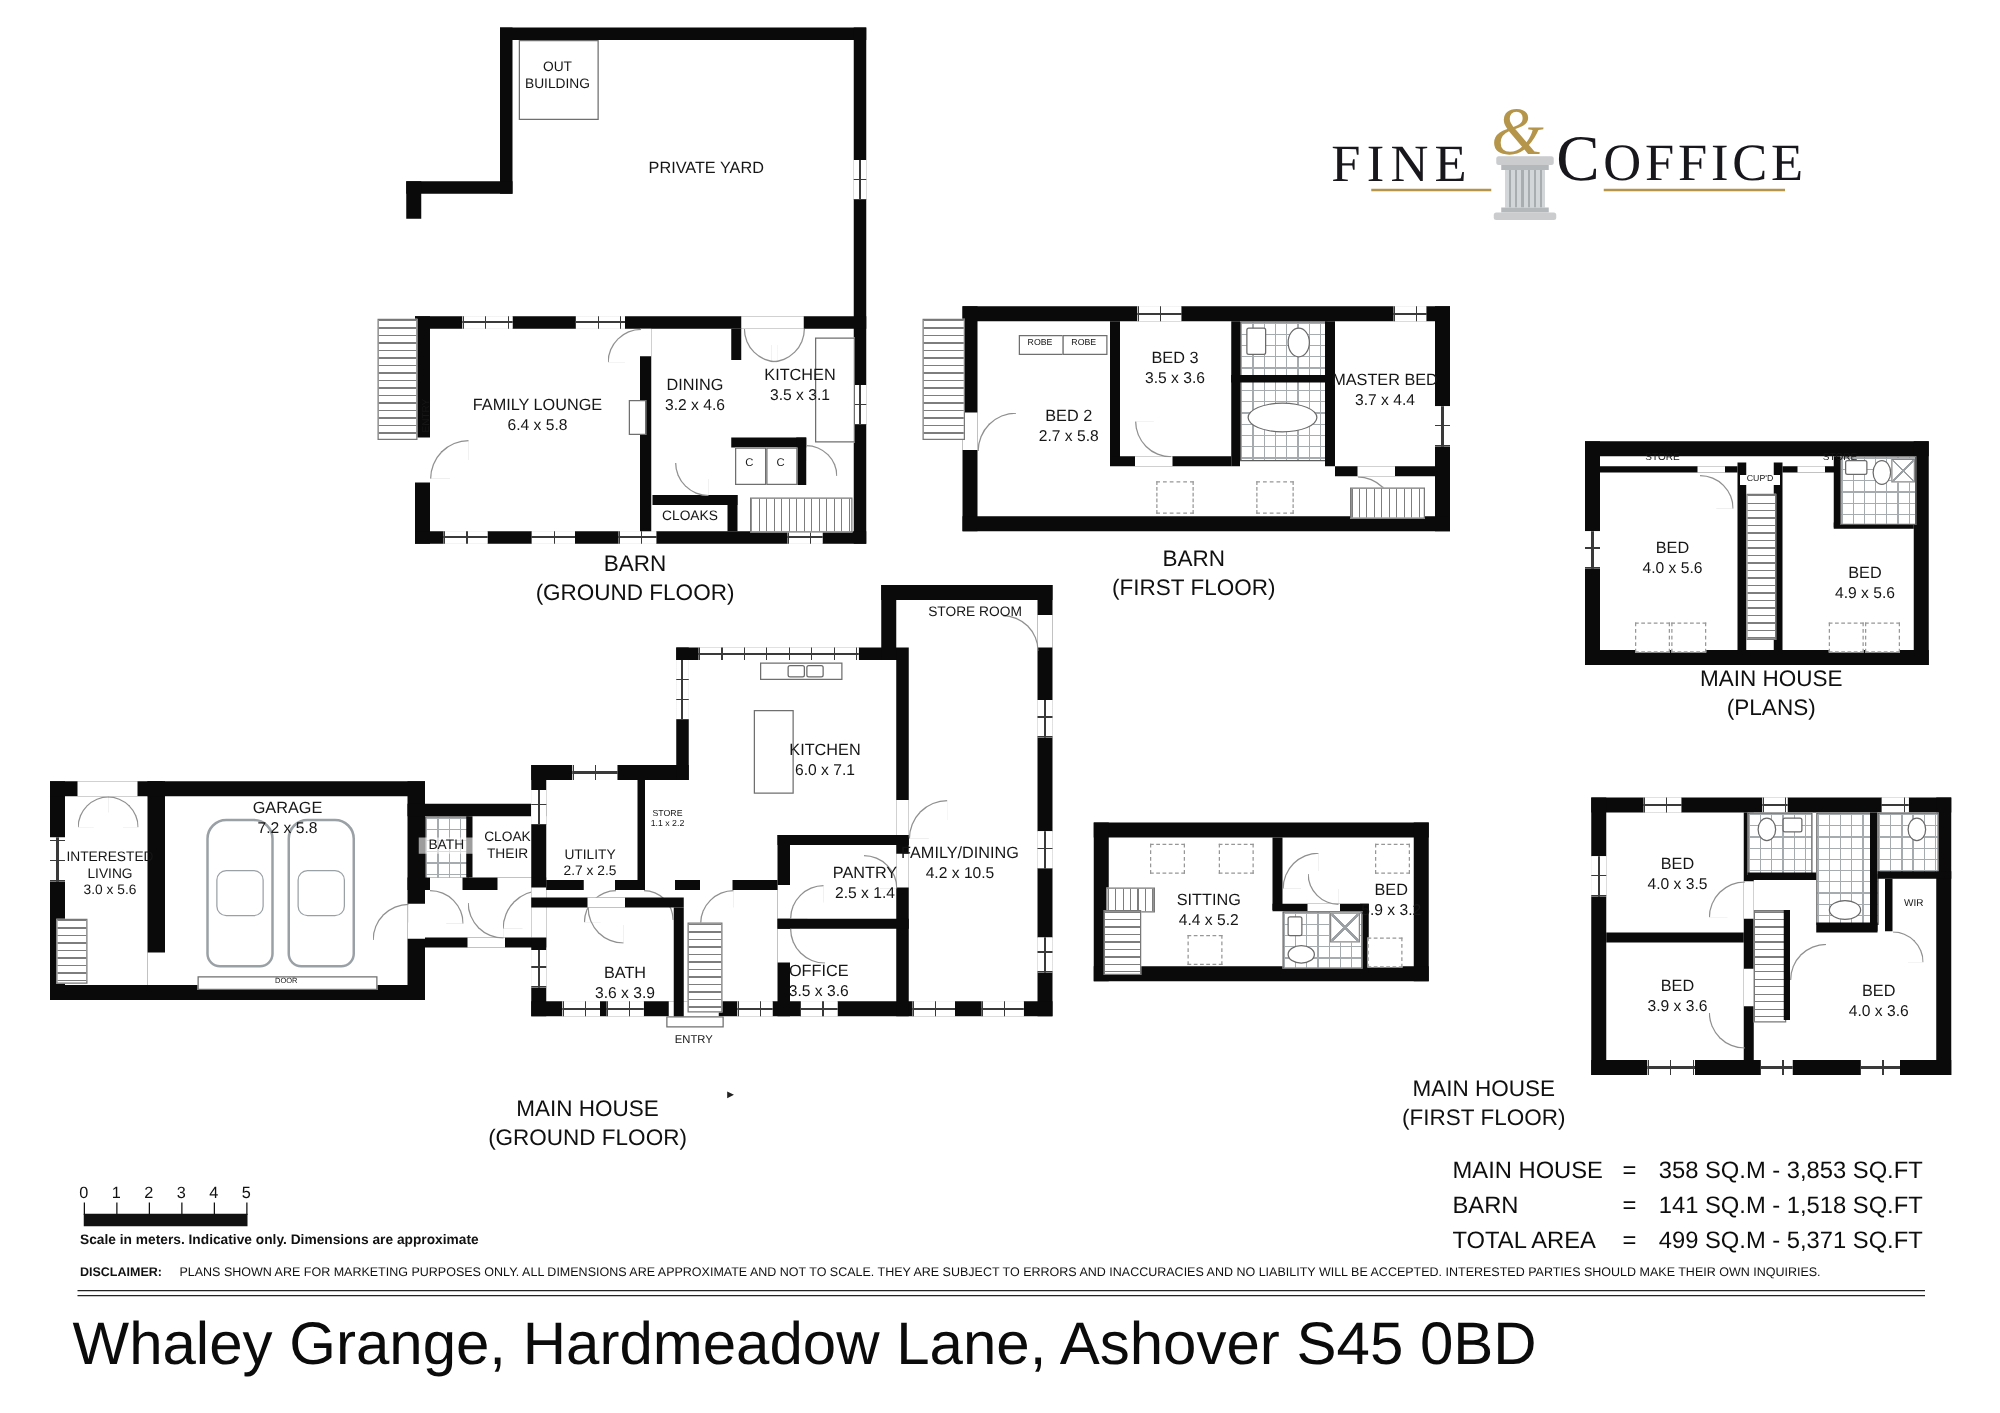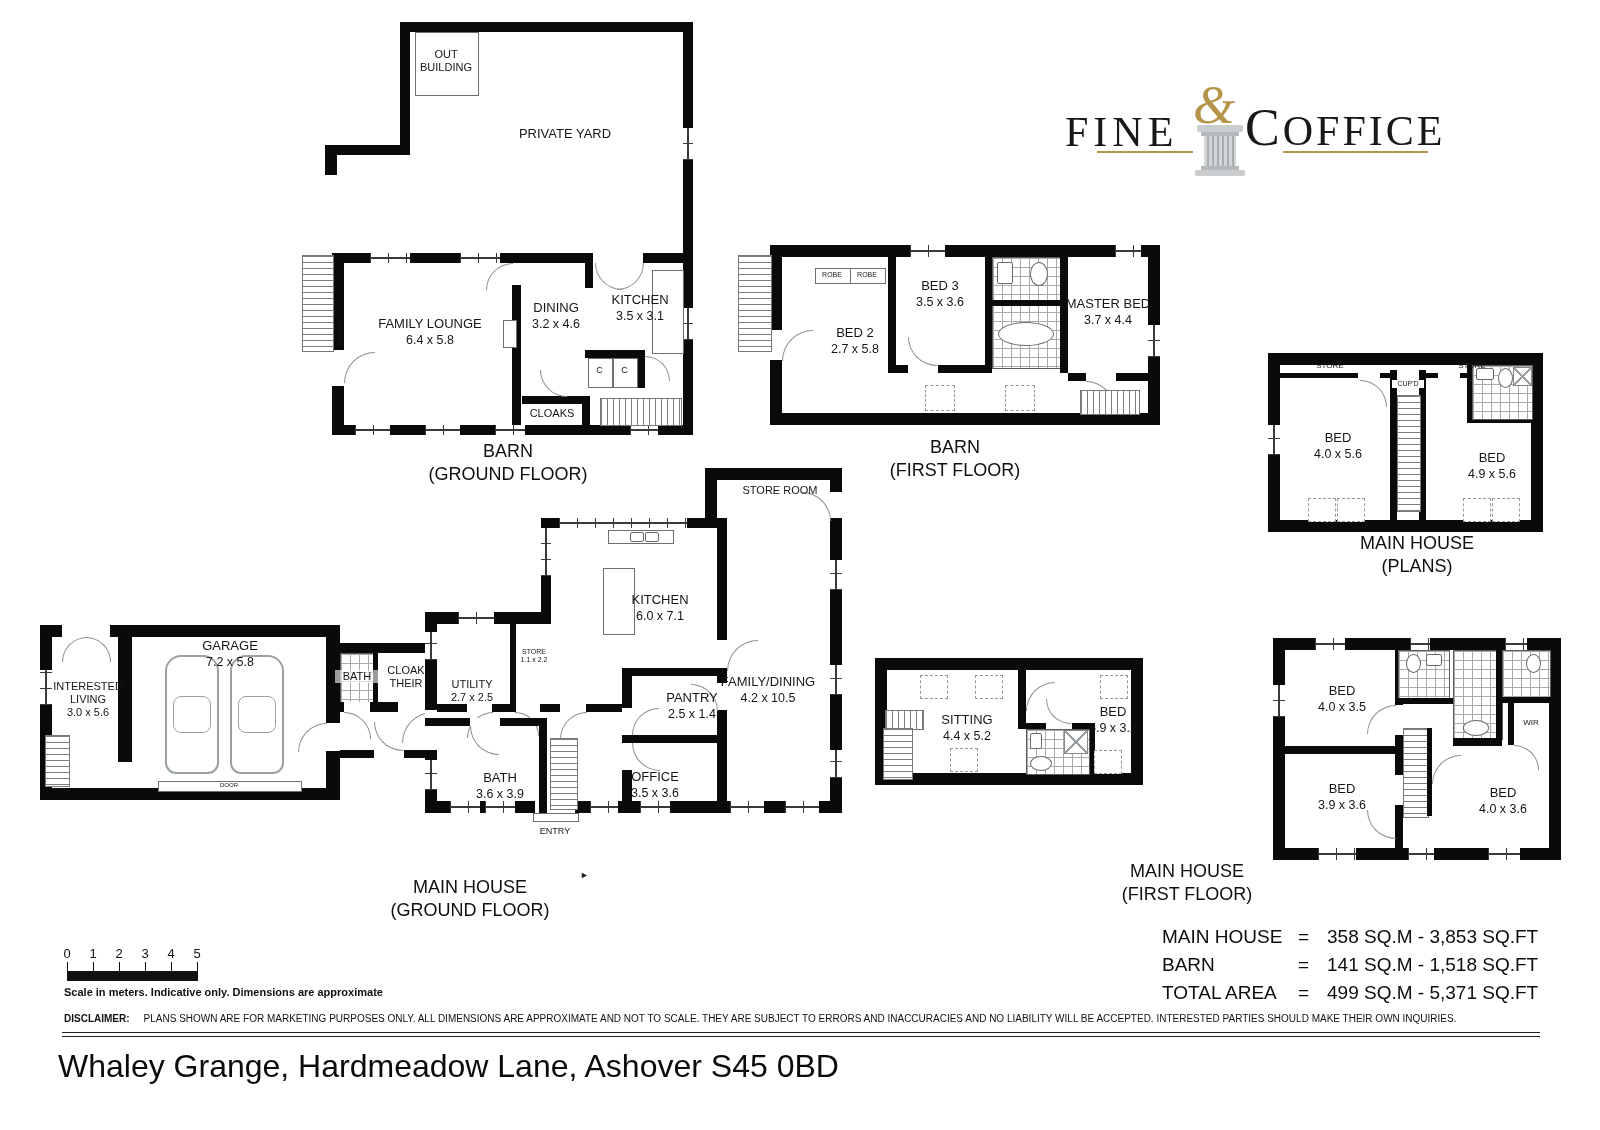--- a/index.html
+++ b/index.html
@@ -38,21 +38,21 @@
   .logo-word{position:absolute;font-family:"Liberation Serif",serif;color:#17171c;}
   .goldline{position:absolute;height:2px;background:#b5954a;}
   .arearow{position:absolute;width:420px;height:24px;font-size:19px;color:#0d0d0d;}
   .arearow span{position:absolute;top:0;white-space:nowrap;}
   .scale-num{position:absolute;width:14px;text-align:center;font-size:13px;color:#111;}
   .tick{background:#111;}
   .caption{position:absolute;font-size:11px;font-weight:bold;color:#111;}
   .disc{position:absolute;font-size:10px;white-space:nowrap;color:#111;}
   .disc b{margin-right:14px;}
   .sep{position:absolute;border-top:1px solid #222;border-bottom:1px solid #222;height:3px;}
-  .addr{position:absolute;font-size:32px;color:#0b0b0b;white-space:nowrap;}
+  .addr{position:absolute;font-size:48px;color:#0b0b0b;white-space:nowrap;}
 </style>
 </head>
 <body>
 
 <div class="plan" style="left:300px;top:20px;width:400px;height:480px;">
   <i class="w" style="left:100px;top:2px;width:293px;height:10px;"></i>
   <i class="w" style="left:100px;top:2px;width:10px;height:133px;"></i>
   <i class="w" style="left:25px;top:125px;width:85px;height:10px;"></i>
   <i class="w" style="left:25px;top:125px;width:12px;height:30px;"></i>
   <i class="w" style="left:383px;top:2px;width:10px;height:413px;"></i>

